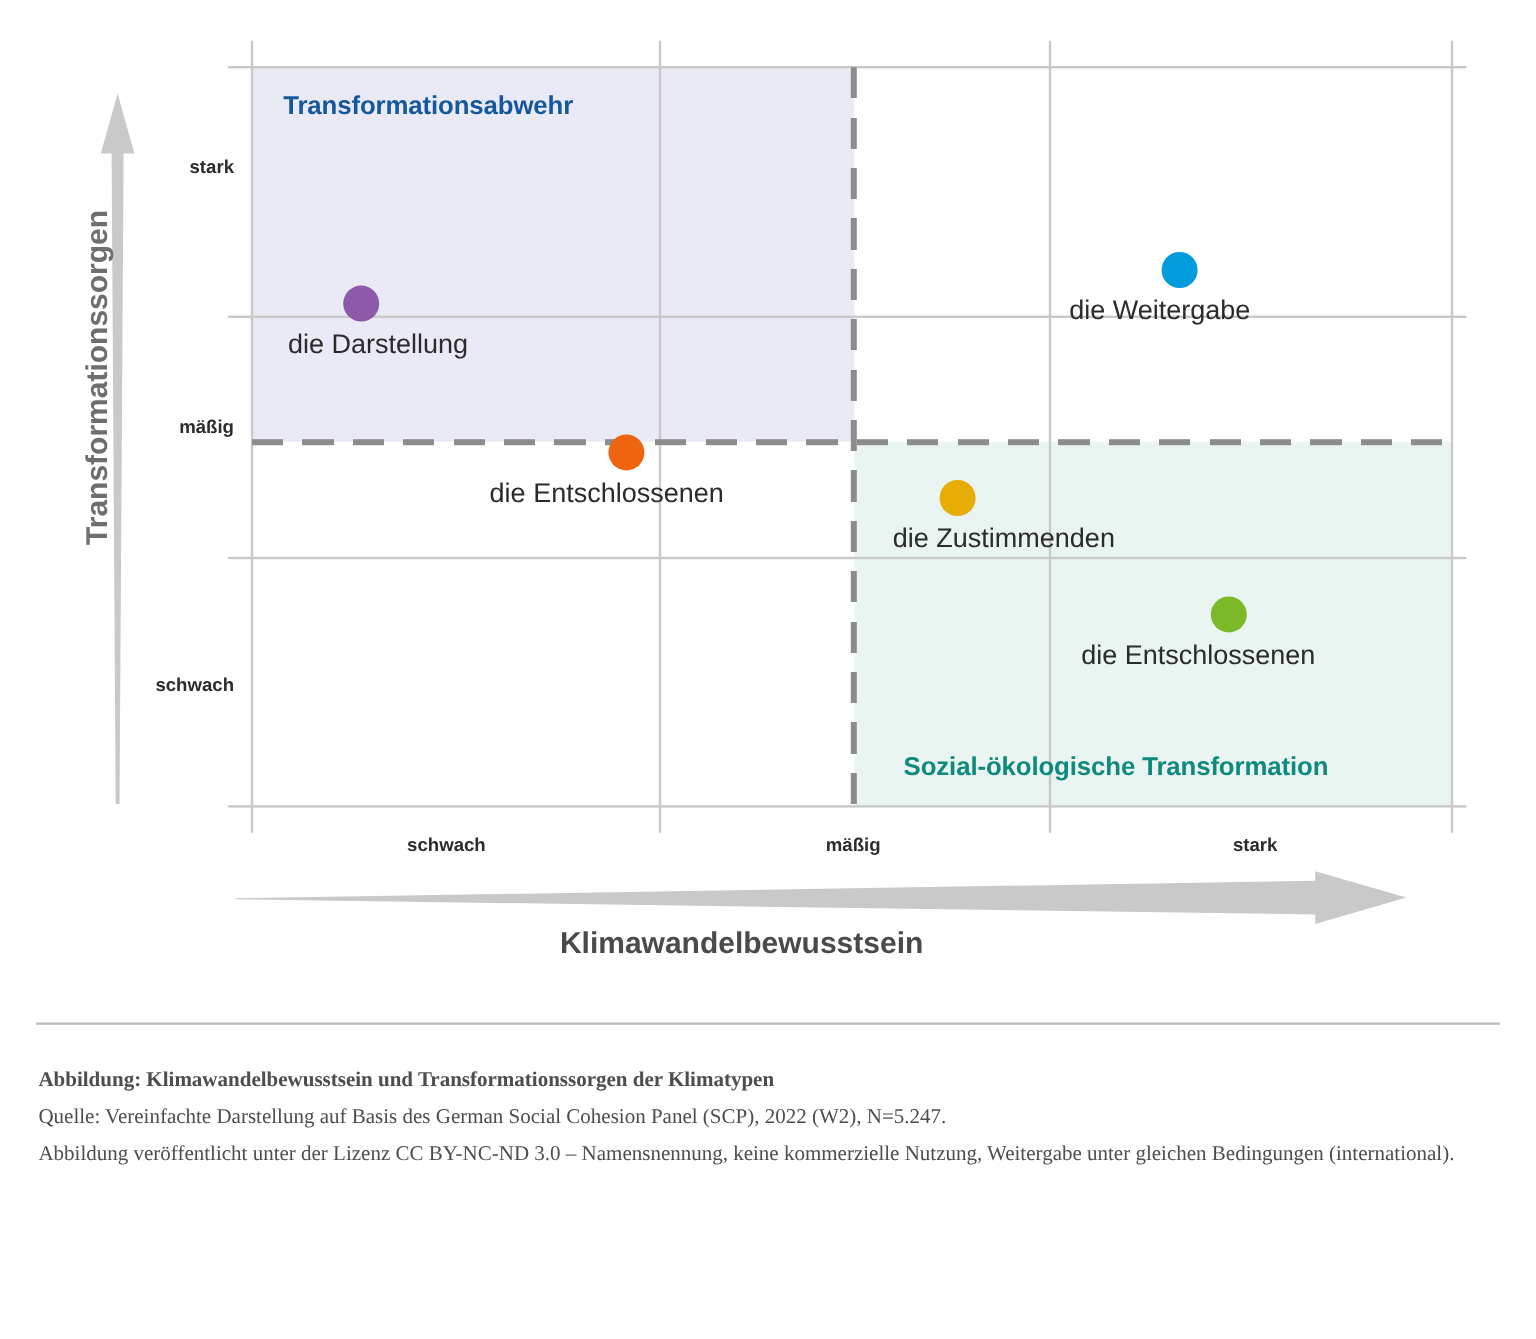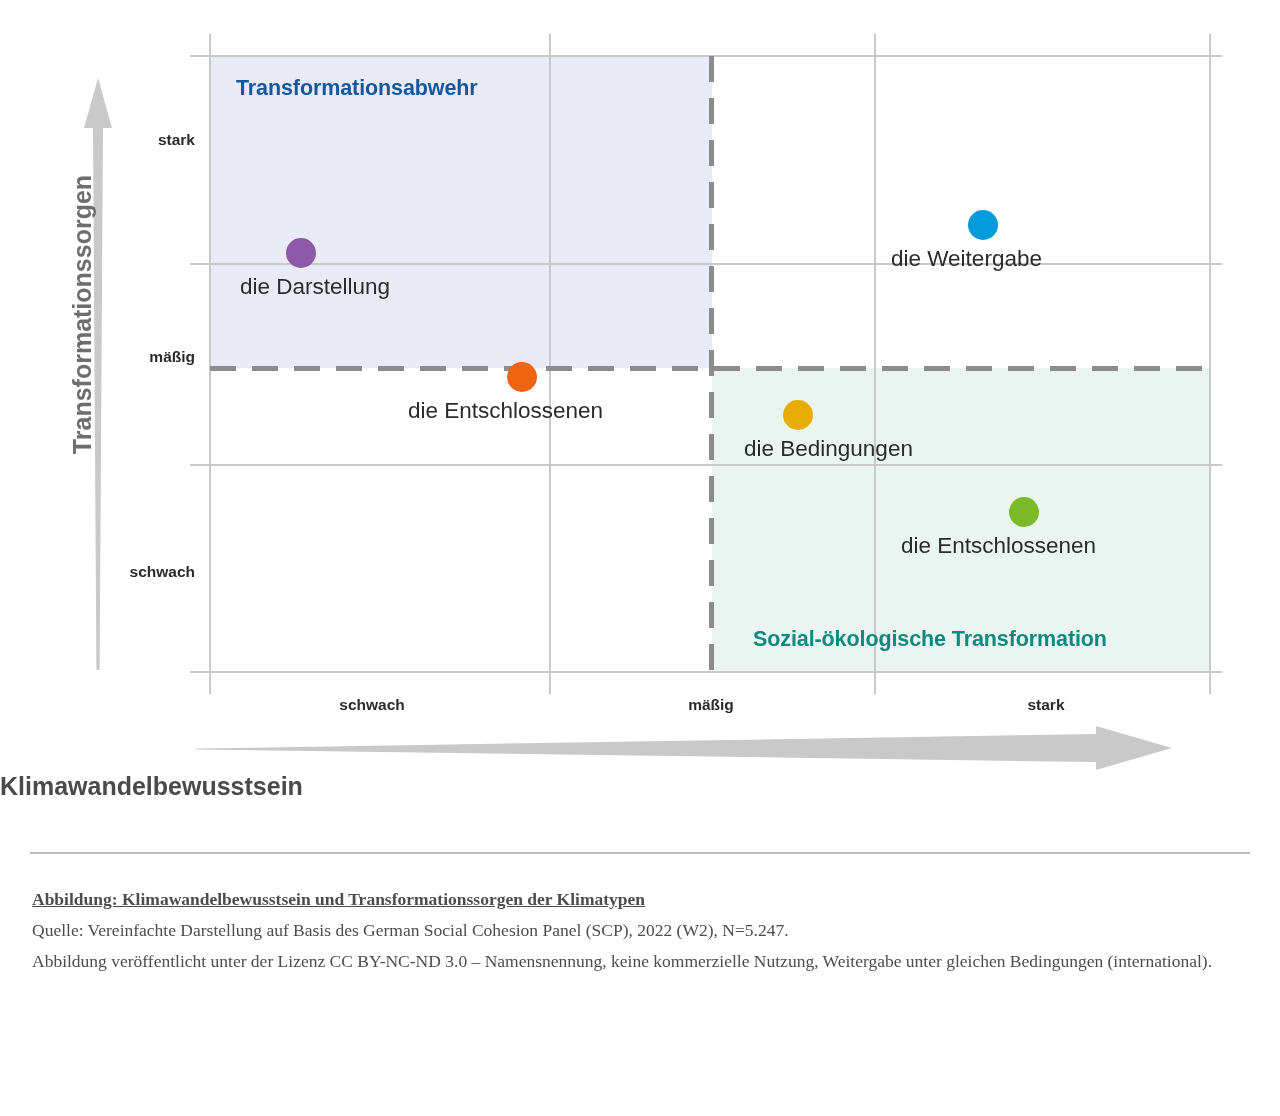--- a/index.html
+++ b/index.html
@@ -60,31 +60,31 @@
   #yarrow { position: absolute; left: 78px; top: 50px; width: 40px; height: 620px; }
   #xarrow { position: absolute; left: 196px; top: 726px; width: 976px; height: 44px; }
 
   #yaxis-title {
     position: absolute; left: -128px; top: 300px; width: 420px;
     transform: rotate(-90deg); transform-origin: center center;
     text-align: center; font-size: 25px; font-weight: bold; color: #6e6e6e;
   }
   #xaxis-title {
     position: absolute; left: 0; top: 772px; width: 1236px;
-    font-size: 25px; font-weight: bold; color: #4a4a4a;
+    text-align: center; font-size: 25px; font-weight: bold; color: #4a4a4a;
   }
 
   
   #rule { position: absolute; left: 30px; top: 852px; width: 1220px; height: 2px; background: #bdbdbd; }
   #caption {
     position: absolute; left: 32px; top: 884px; width: 1210px;
     font-family: "Liberation Serif", serif;
     font-size: 17.5px; line-height: 31px; color: #4d4d4d;
   }
-  #caption .bold { font-weight: bold; text-decoration: underline; }
+  #caption .bold { font-weight: bold; }
   #caption p { margin: 0; }
 </style>
 </head>
 <body>
 
 <div id="page">
 
   <div id="plot">
 
     <div class="quadrant" id="q-abwehr"></div>
@@ -109,21 +109,21 @@
     <div class="dot" style="left:286px; top:238px; background:#8c5aa8;"></div>
     <div class="dot-label" style="left:240px; top:274px;">die Darstellung</div>
 
     <div class="dot" style="left:507px; top:362px; background:#ef6410;"></div>
     <div class="dot-label" style="left:408px; top:398px;">die Entschlossenen</div>
 
     <div class="dot" style="left:968px; top:210px; background:#029cdd;"></div>
     <div class="dot-label" style="left:891px; top:246px;">die Weitergabe</div>
 
     <div class="dot" style="left:783px; top:400px; background:#e8ac07;"></div>
-    <div class="dot-label" style="left:744px; top:436px;">die Bedingungen</div>
+    <div class="dot-label" style="left:744px; top:436px;">die Zustimmenden</div>
 
     <div class="dot" style="left:1009px; top:497px; background:#7cb928;"></div>
     <div class="dot-label" style="left:901px; top:533px;">die Entschlossenen</div>
 
     <div id="ylabels">
       <div class="ytick" style="top:131px;">stark</div>
       <div class="ytick" style="top:348px;">mäßig</div>
       <div class="ytick" style="top:563px;">schwach</div>
     </div>
 

